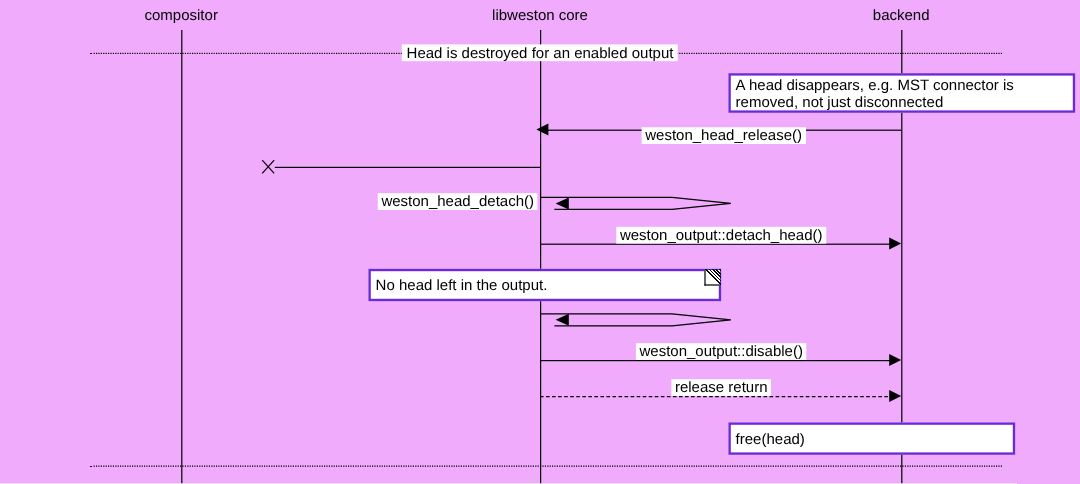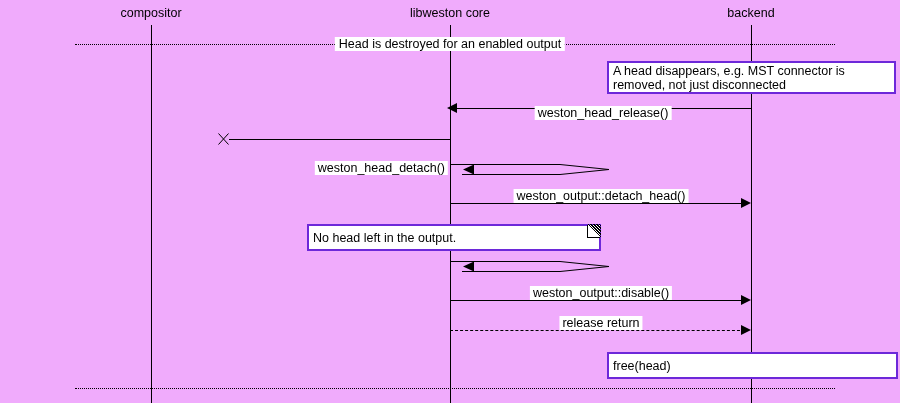--- a/index.html
+++ b/index.html
@@ -177,19 +177,19 @@
   </div>
 
   <div class="msg-line" style="left:450px;top:300px;width:295px;"></div>
   <div class="arrowhead-right" style="left:741px;top:295px;"></div>
   <div class="msg-label center" style="left:601px;top:286px;">weston_output::disable()</div>
 
   <div class="msg-line dashed" style="left:450px;top:330px;width:295px;"></div>
   <div class="arrowhead-right" style="left:741px;top:325px;"></div>
   <div class="msg-label center" style="left:601px;top:316px;">release return</div>
 
-  <div class="note-box" style="left:607px;top:352px;width:291px;height:27px;">
+  <div class="note-box" style="left:607px;top:352px;width:239px;height:27px;">
     <span class="note-text">free(head)</span>
   </div>
 
   <div class="divider" style="left:75px;top:388px;width:760px;"></div>
 
 </div>
 
 </body></html>

